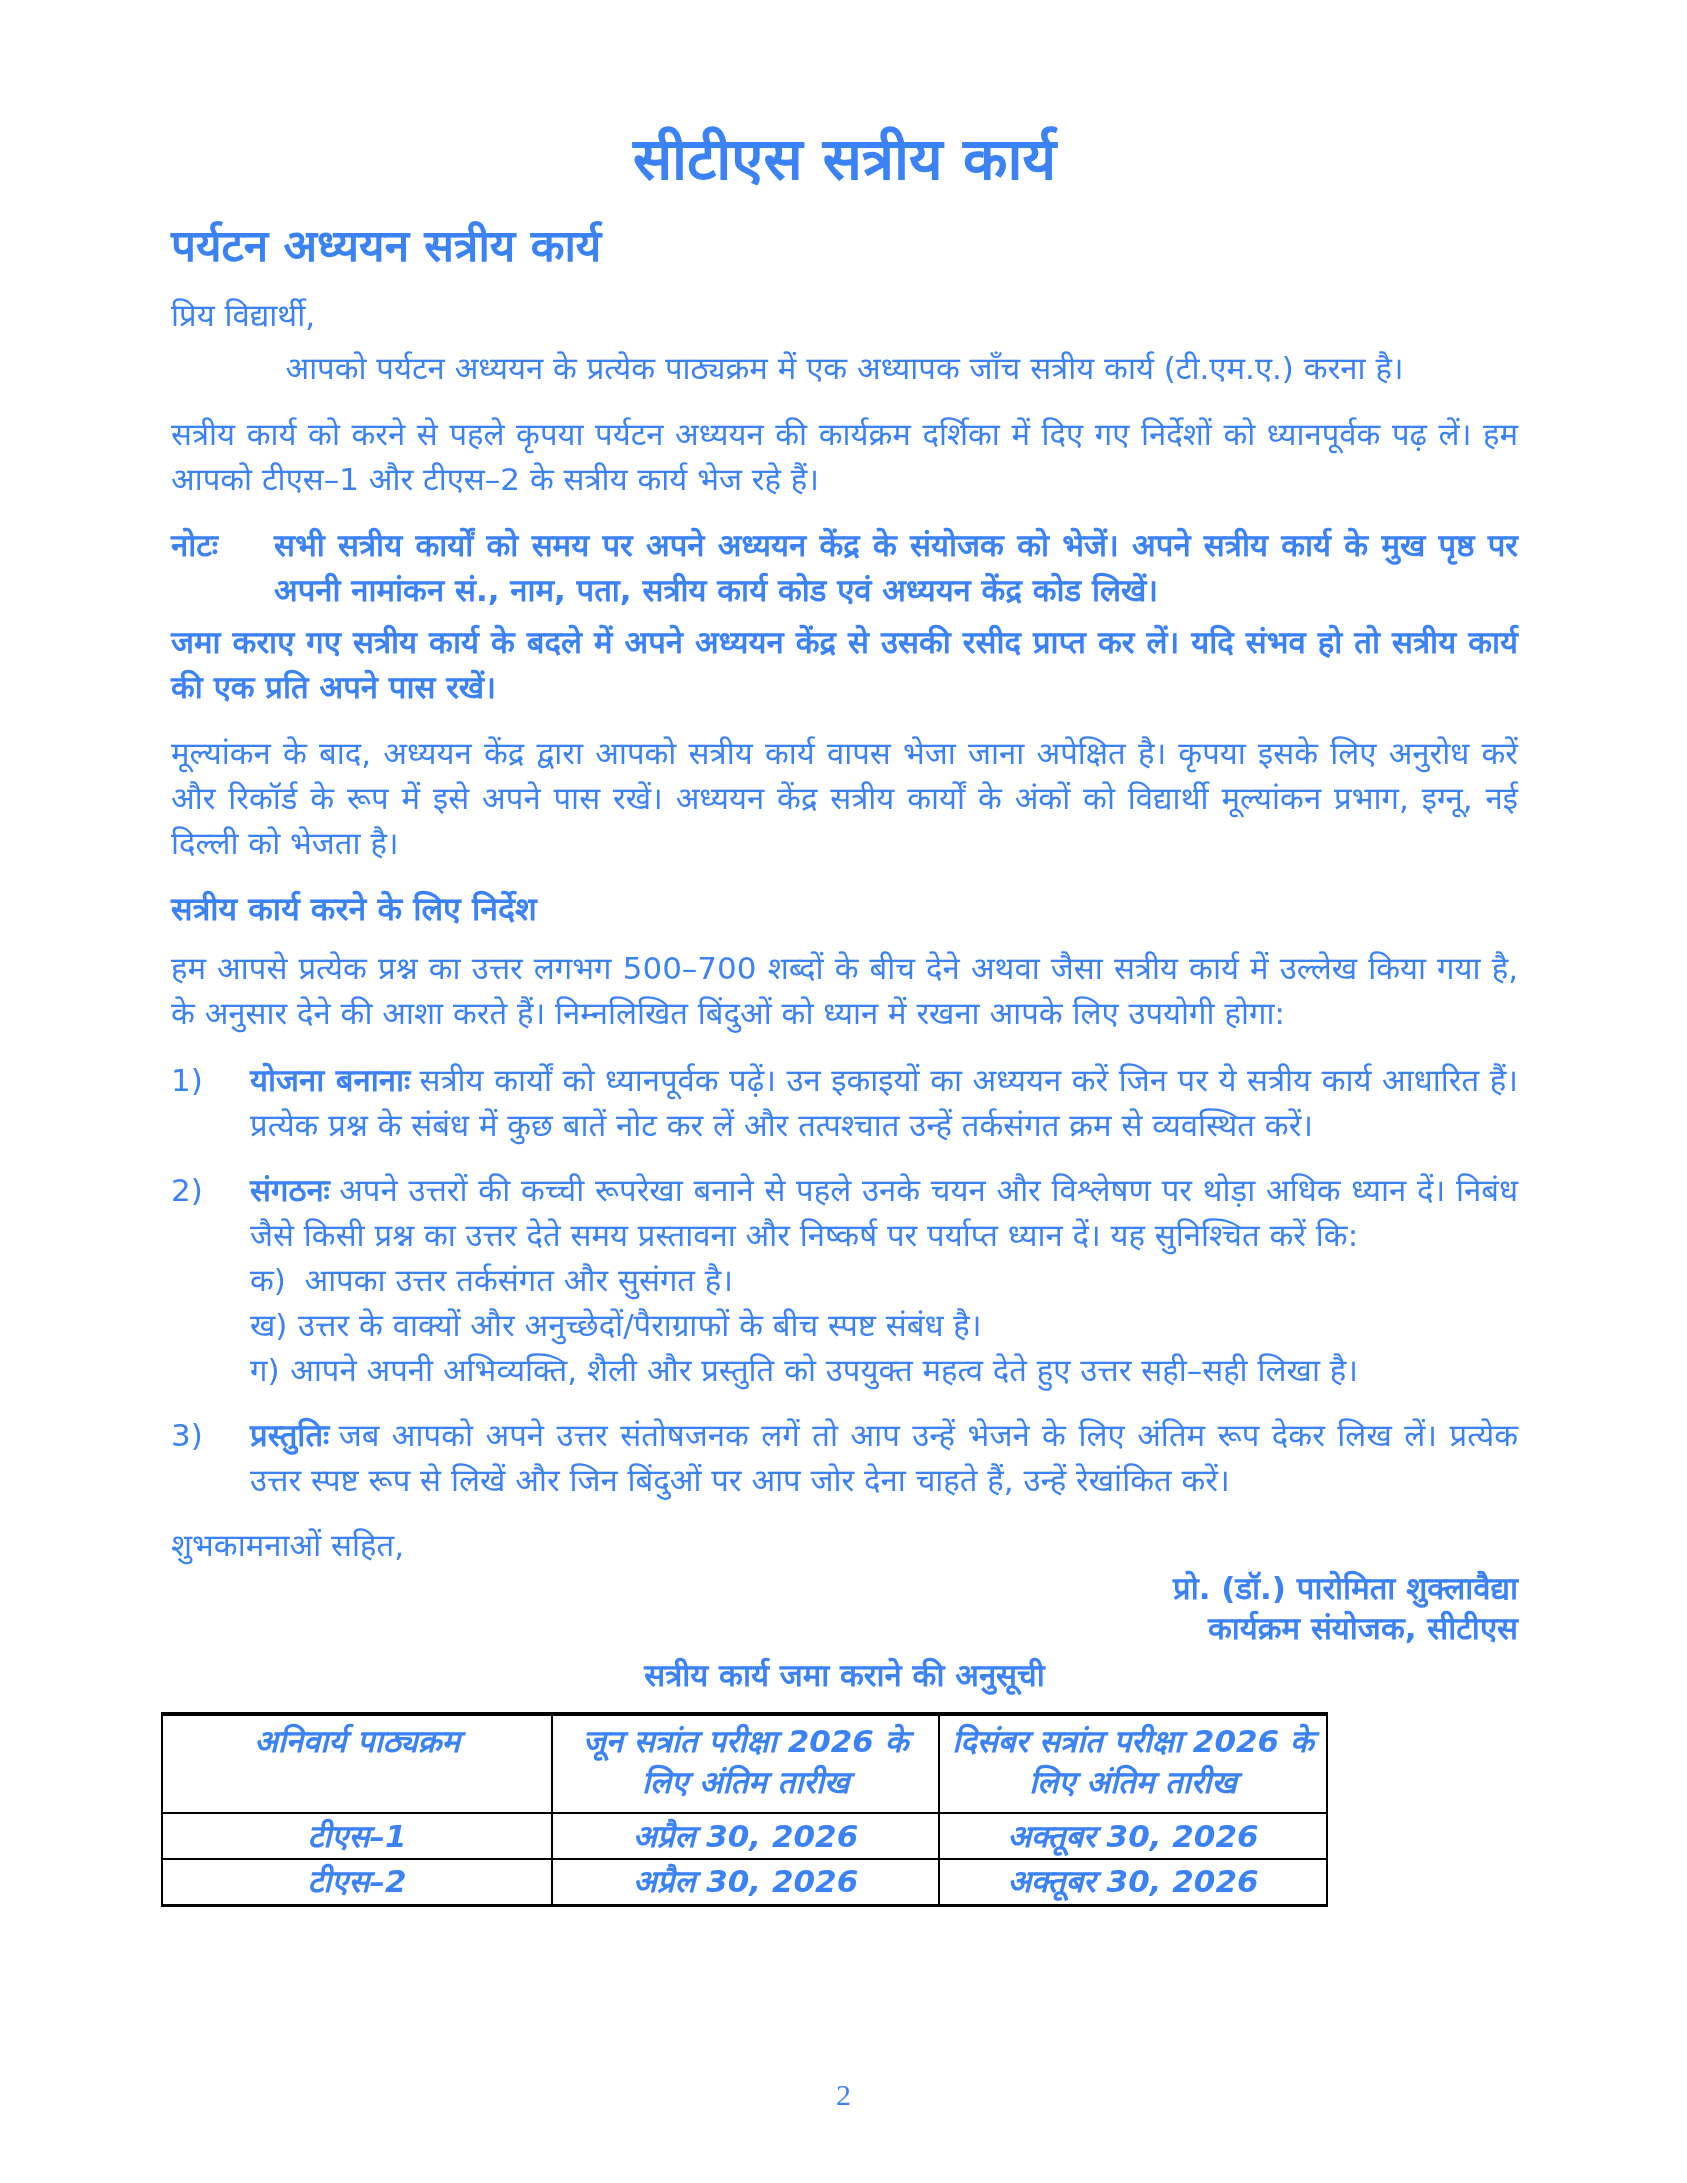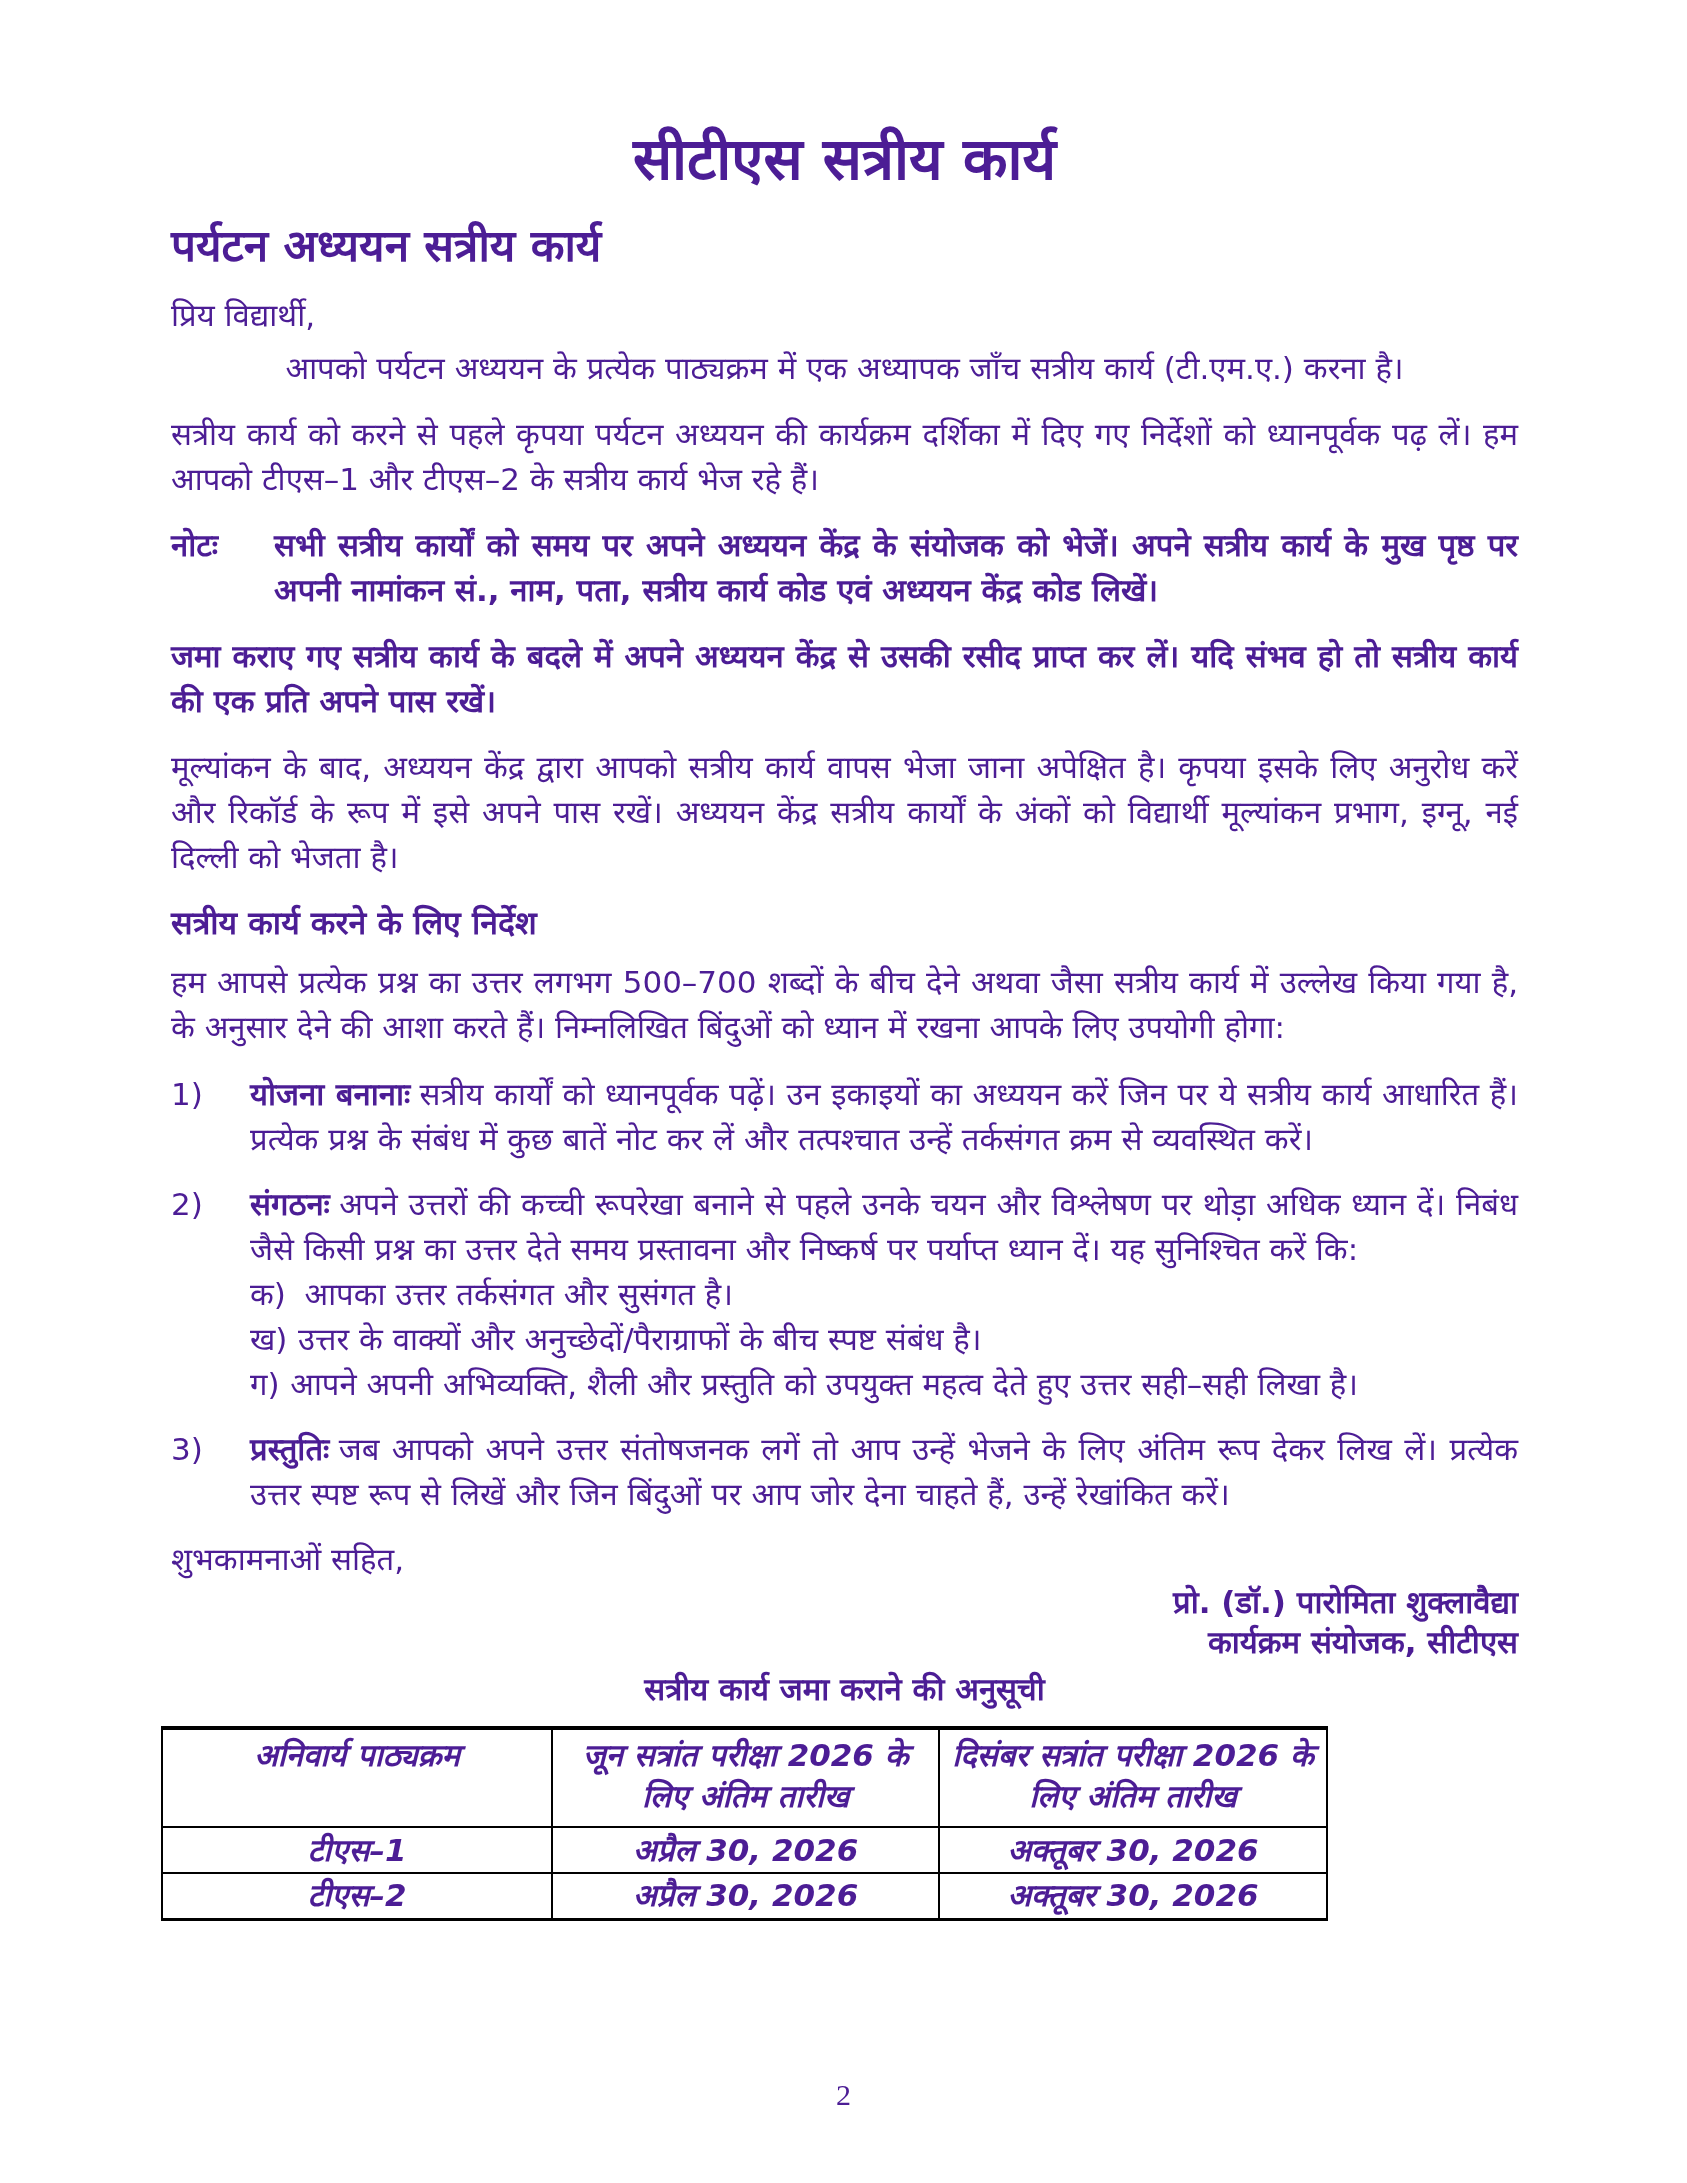--- a/index.html
+++ b/index.html
@@ -3,21 +3,21 @@
 <meta charset="utf-8">
 <style>
   * { margin: 0; padding: 0; box-sizing: border-box; }
   html, body { background: #e8e8e8; }
   .page {
     position: relative;
     width: 1687px;
     height: 2183px;
     margin: 0 auto;
     background: #ffffff;
-    color: #4c1d95;
+    color: #3b82f6;
     font-family: "DejaVu Sans", sans-serif;
     font-size: 31px;
     line-height: 45px;
     padding: 129px 169px 0 171px;
     overflow: hidden;
   }
   .doc-title {
     font-size: 58px;
     line-height: 1.05;
     font-weight: bold;
@@ -28,21 +28,21 @@
     font-size: 44px;
     line-height: 1.2;
     font-weight: bold;
     text-align: left;
     margin-bottom: 20px;
   }
   .salutation { margin-bottom: 8px; text-align: left; }
   .para { text-align: justify; margin-bottom: 21px; }
   .para.last-left { text-align: center; }
   .bold { font-weight: bold; }
-  .hang-row { display: flex; margin-bottom: 21px; }
+  .hang-row { display: flex; margin-bottom: 7px; }
   .hang-row .hang-label { flex: 0 0 103px; }
   .hang-row .hang-text { flex: 1 1 auto; text-align: justify; }
   .section-heading {
     font-weight: bold;
     font-size: 32px;
     line-height: 45px;
     margin-bottom: 14px;
   }
   .intro-para { text-align: justify; margin-bottom: 22.5px; }
   .list-item { display: flex; margin-bottom: 20px; }

